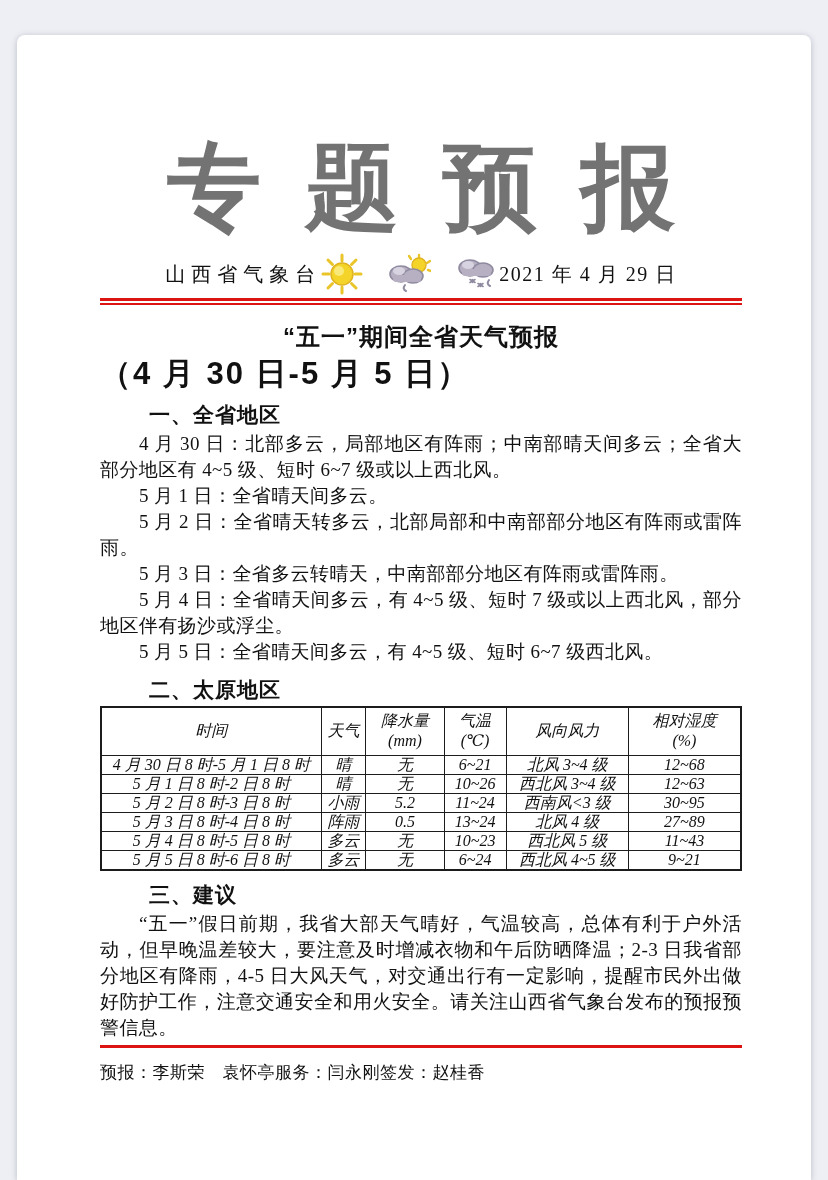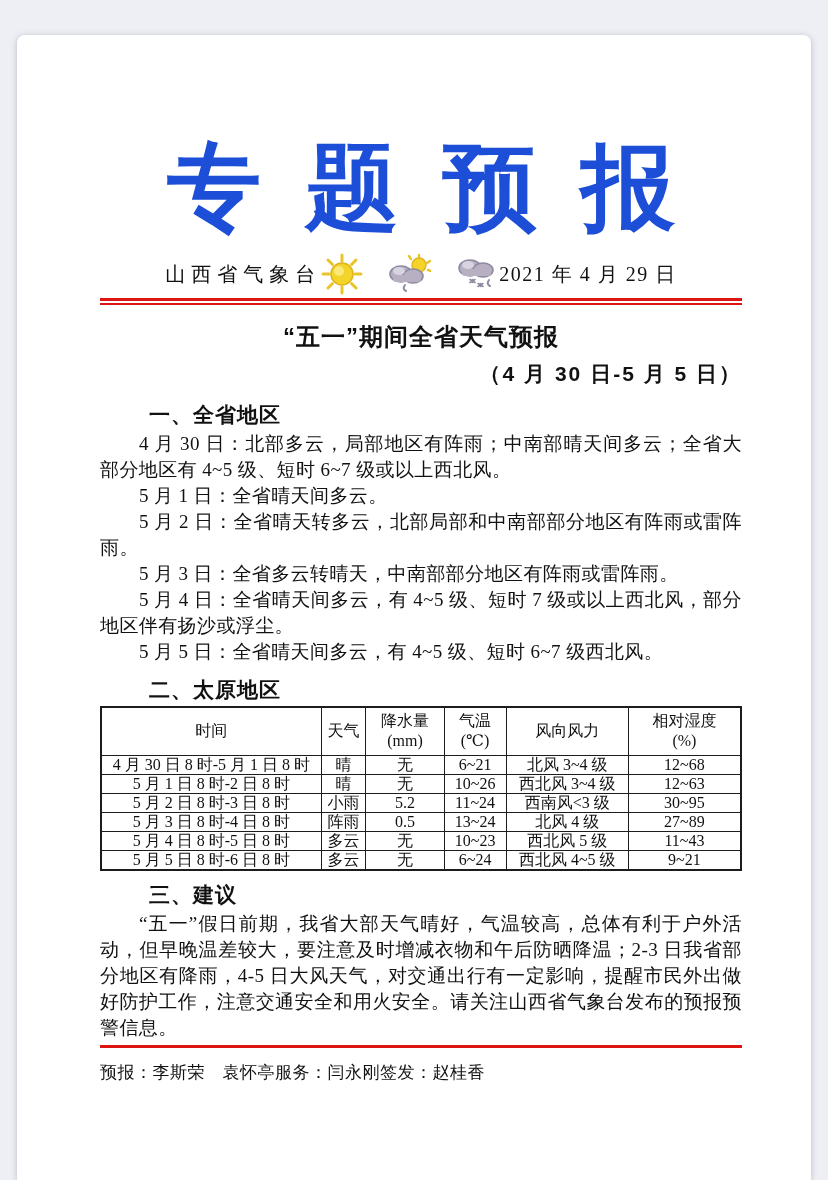--- a/index.html
+++ b/index.html
@@ -19,21 +19,21 @@
     box-shadow:0 1px 6px rgba(60,60,90,.28);
   }
   .content { padding:0 69px 0 83px; }
 
   .calligraphy {
     margin-top:95px;
     text-align:center;
     font-size:94px;
     line-height:115px;
     font-weight:bold;
-    color:#1d4ed8;
+    color:#737373;
     letter-spacing:44px;
     margin-right:-44px;
     font-family:"DejaVu Serif","Liberation Serif",serif;
     white-space:nowrap;
   }
 
   .masthead {
     margin-top:8px;
     height:42px;
     display:flex;
@@ -51,23 +51,23 @@
     border-bottom:2px solid #dd1512;
   }
 
   .report-title {
     margin-top:13px; text-align:center;
     font-family:"Liberation Sans","DejaVu Sans",sans-serif;
     font-weight:bold; font-size:24px; line-height:38px;
     letter-spacing:1px;
   }
   .report-subtitle {
-    margin-top:2px; text-align:right;
+    margin-top:2px; text-align:left;
     font-family:"Liberation Sans","DejaVu Sans",sans-serif;
-    font-weight:bold; font-size:21px; line-height:32px;
+    font-weight:bold; font-size:31px; line-height:32px;
     letter-spacing:2px;
   }
 
   .sec-heading {
     margin:12px 0 3px; padding-left:49px;
     font-family:"Liberation Sans","DejaVu Sans",sans-serif;
     font-weight:bold; font-size:21px; line-height:26px;
     letter-spacing:1px;
   }
   .sec-heading.mt { margin-top:12px; }
@@ -76,20 +76,21 @@
   .body-p {
     font-size:19px; line-height:26px;
     text-indent:2.05em; text-align:justify;
     letter-spacing:.4px;
   }
 
   table.wx-table {
     width:100%; margin-top:1px;
     border-collapse:collapse; table-layout:fixed;
     border:2px solid #1c1c1c;
+    font-style:italic;
   }
   .wx-table th, .wx-table td {
     border:1px solid #1c1c1c;
     text-align:center; vertical-align:middle;
     font-weight:normal;
     font-size:16px;
   }
   .wx-table th {
     height:48px; line-height:20px; padding:2px 1px;
   }

